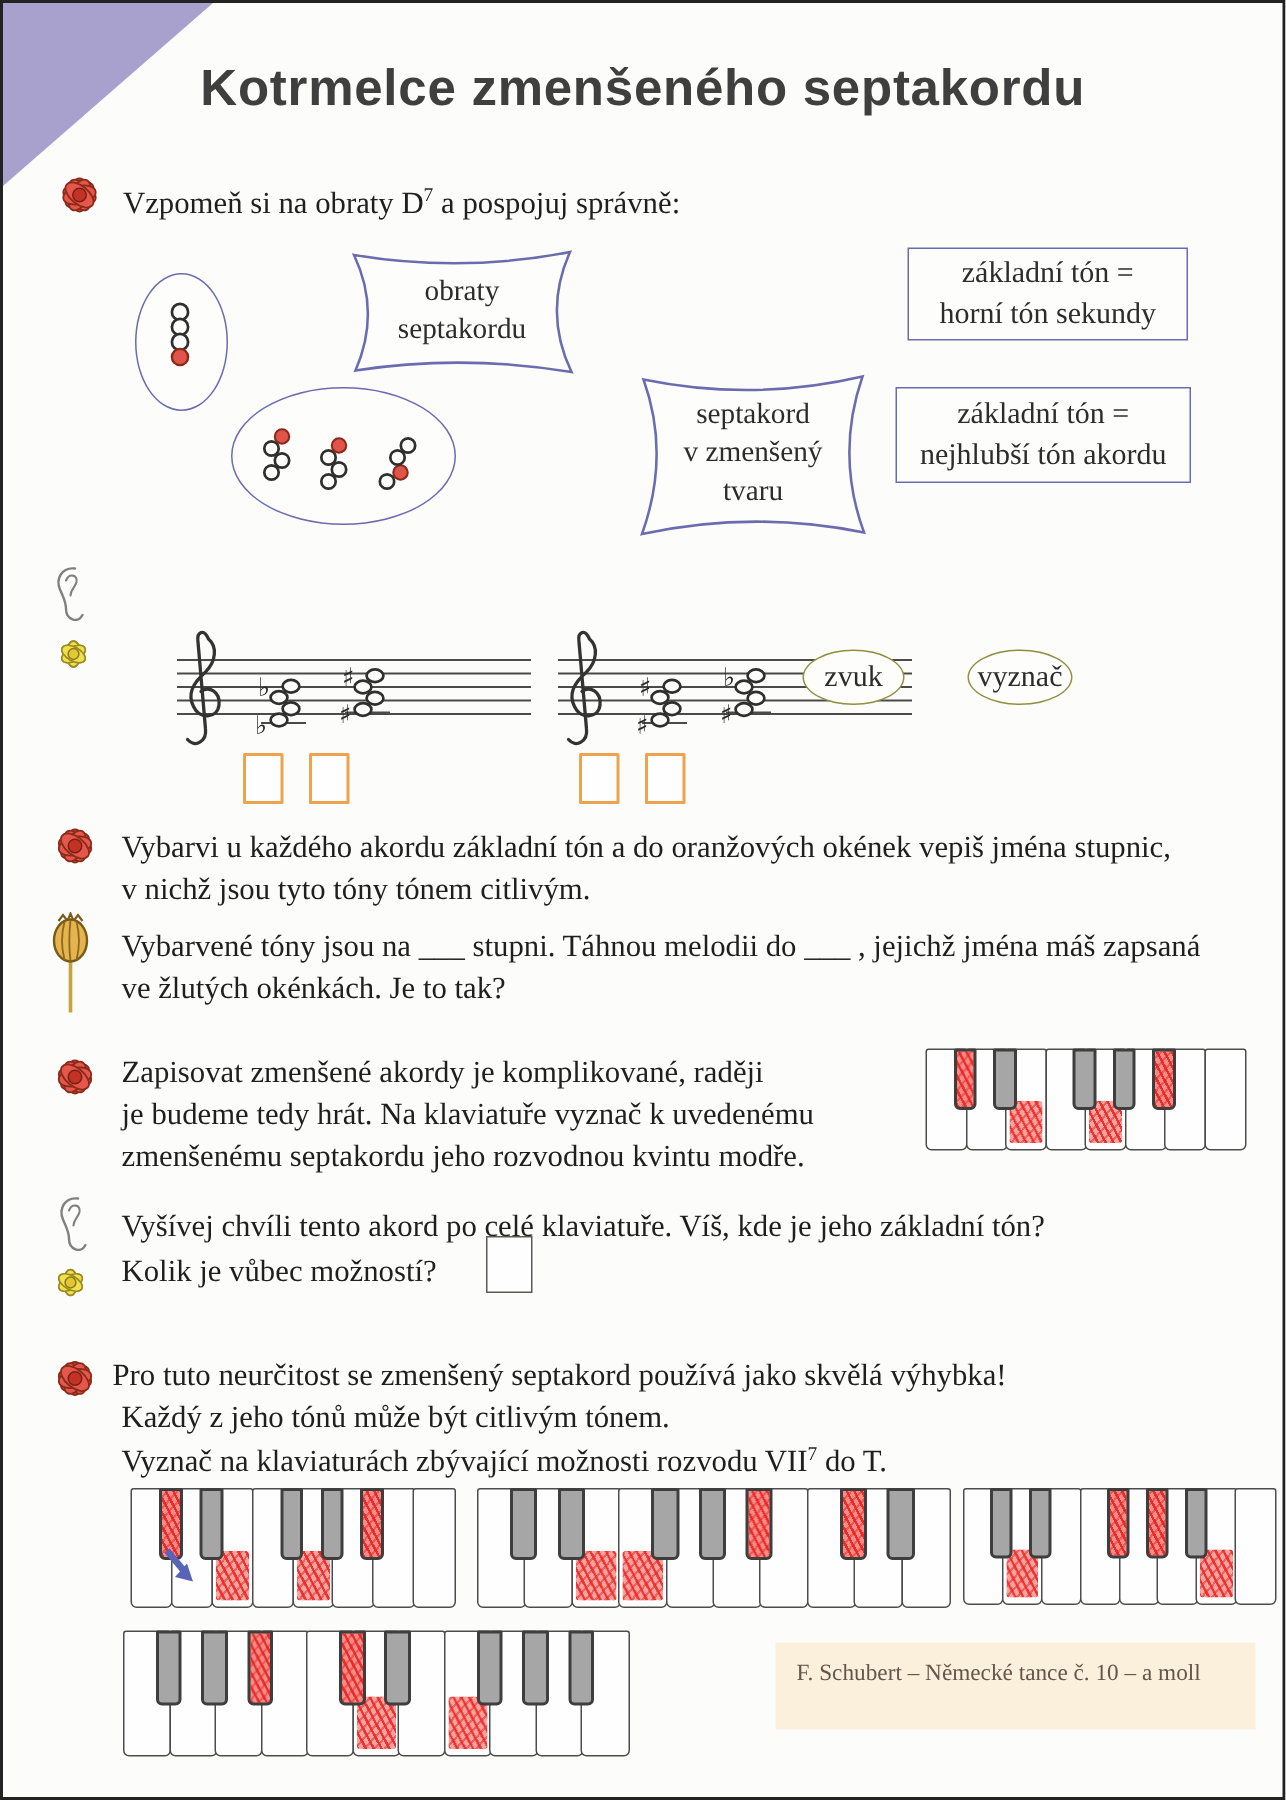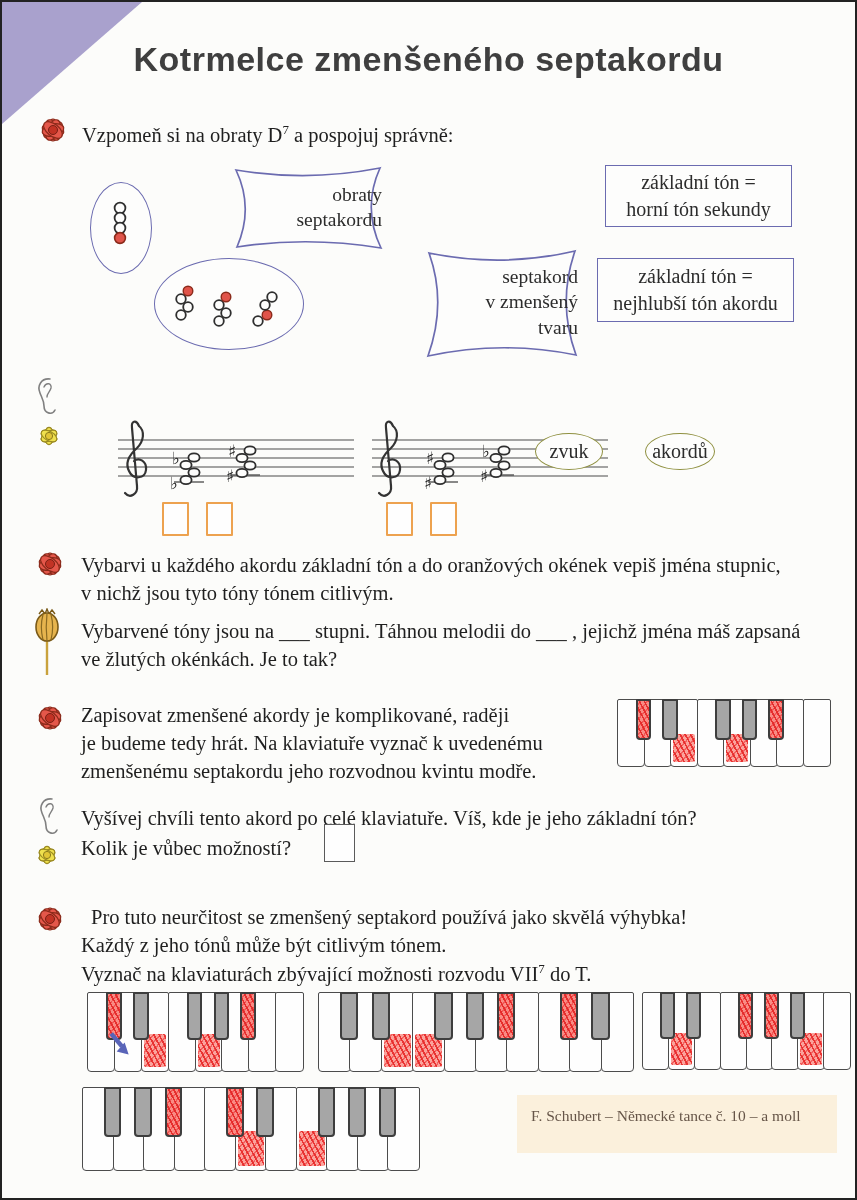--- a/index.html
+++ b/index.html
@@ -17,21 +17,21 @@
     position:absolute;left:0;top:38px;width:100%;text-align:center;margin:0;
     font-family:"Liberation Sans", sans-serif;font-weight:700;font-size:34px;
     color:#3f3f3f;letter-spacing:.5px;
   }
   .text{position:absolute;margin:4px;font-size:20.5px;line-height:1.35;white-space:nowrap;}
   .text sup{font-size:13px;}
   .icon{position:absolute;}
   .pillow{position:absolute;overflow:visible;}
   .pillow path{fill:#fdfdfc;stroke:var(--accent-outline,#6b6bb0);stroke-width:1.7;}
   .pillow-label{
-    position:absolute;text-align:right;font-size:19.5px;color:#2c2c2c;line-height:1.3;
+    position:absolute;text-align:center;font-size:19.5px;color:#2c2c2c;line-height:1.3;
   }
   .oval-shape{
     position:absolute;border:1.7px solid var(--accent-outline,#6b6bb0);
     border-radius:50%;box-sizing:border-box;background:#fdfdfc;
   }
   .info-box{
     position:absolute;border:1.7px solid var(--accent-outline,#6b6bb0);
     box-sizing:border-box;text-align:center;font-size:20px;color:#2c2c2c;
     display:flex;flex-direction:column;justify-content:center;line-height:1.35;background:#fdfdfc;
   }
@@ -233,21 +233,21 @@
         <line x1="116" x2="146" y1="65" y2="65" class="ledger"></line>
         <ellipse cx="128" cy="63" rx="5.6" ry="4.2" class="note-head"></ellipse>
         <ellipse cx="136" cy="55.5" rx="5.6" ry="4.2" class="note-head"></ellipse>
         <ellipse cx="128" cy="48" rx="5.6" ry="4.2" class="note-head"></ellipse>
         <ellipse cx="136" cy="40.5" rx="5.6" ry="4.2" class="note-head"></ellipse>
         <text x="114" y="47" class="acc">♭</text>
         <text x="112" y="72" class="acc">♯</text>
       </svg></div>
 
   <div class="answer-oval" style="left:533px;top:431px;width:68px;height:37px">zvuk</div>
-  <div class="answer-oval" style="left:643px;top:431px;width:70px;height:37px">akordů</div>
+  <div class="answer-oval" style="left:643px;top:431px;width:70px;height:37px">vyznač</div>
 
   <div class="orange-box" style="left:160px;top:500px"></div>
   <div class="orange-box" style="left:204px;top:500px"></div>
   <div class="orange-box" style="left:384px;top:500px"></div>
   <div class="orange-box" style="left:428px;top:500px"></div>
 
   <div class="icon" style="left:27px;top:538px;width:42px;height:46px">
     <svg width="42" height="46" viewBox="0 0 42 46">
       <g transform="translate(21,24)">
         <g fill="#e4574a" stroke="#8a2a1a" stroke-width="1.2">
@@ -351,21 +351,21 @@
           <ellipse rx="6" ry="11" transform="rotate(103)"></ellipse>
           <ellipse rx="6" ry="11" transform="rotate(154)"></ellipse>
           <ellipse rx="6" ry="11" transform="rotate(206)"></ellipse>
           <ellipse rx="6" ry="11" transform="rotate(257)"></ellipse>
           <ellipse rx="6" ry="11" transform="rotate(309)"></ellipse>
         </g>
         <circle r="4.5" fill="#c23325" stroke="#7a2015" stroke-width="1"></circle>
       </g>
     </svg>
   </div>
-  <p class="text" style="left:85px;top:898px">Pro tuto neurčitost se zmenšený septakord používá jako skvělá výhybka!</p>
+  <p class="text" style="left:69px;top:898px">Pro tuto neurčitost se zmenšený septakord používá jako skvělá výhybka!</p>
   <p class="text" style="left:75px;top:926px">Každý z jeho tónů může být citlivým tónem.</p>
   <p class="text" style="left:75px;top:954px"><span>Vyznač na klaviaturách zbývající možnosti rozvodu VII</span><sup>7</sup><span> do T.</span></p>
 
   <div class="keyboard" style="left:85px;top:990px;width:215px;height:80px">
       <div class="white-key" style="left: 0px; width: 28.475px;"></div>
       <div class="white-key" style="left: 26.875px; width: 28.475px;"></div>
       <div class="white-key" style="left: 53.75px; width: 28.475px;">
         <div class="red-scribble"></div>
       </div>
       <div class="white-key" style="left: 80.625px; width: 28.475px;"></div>

